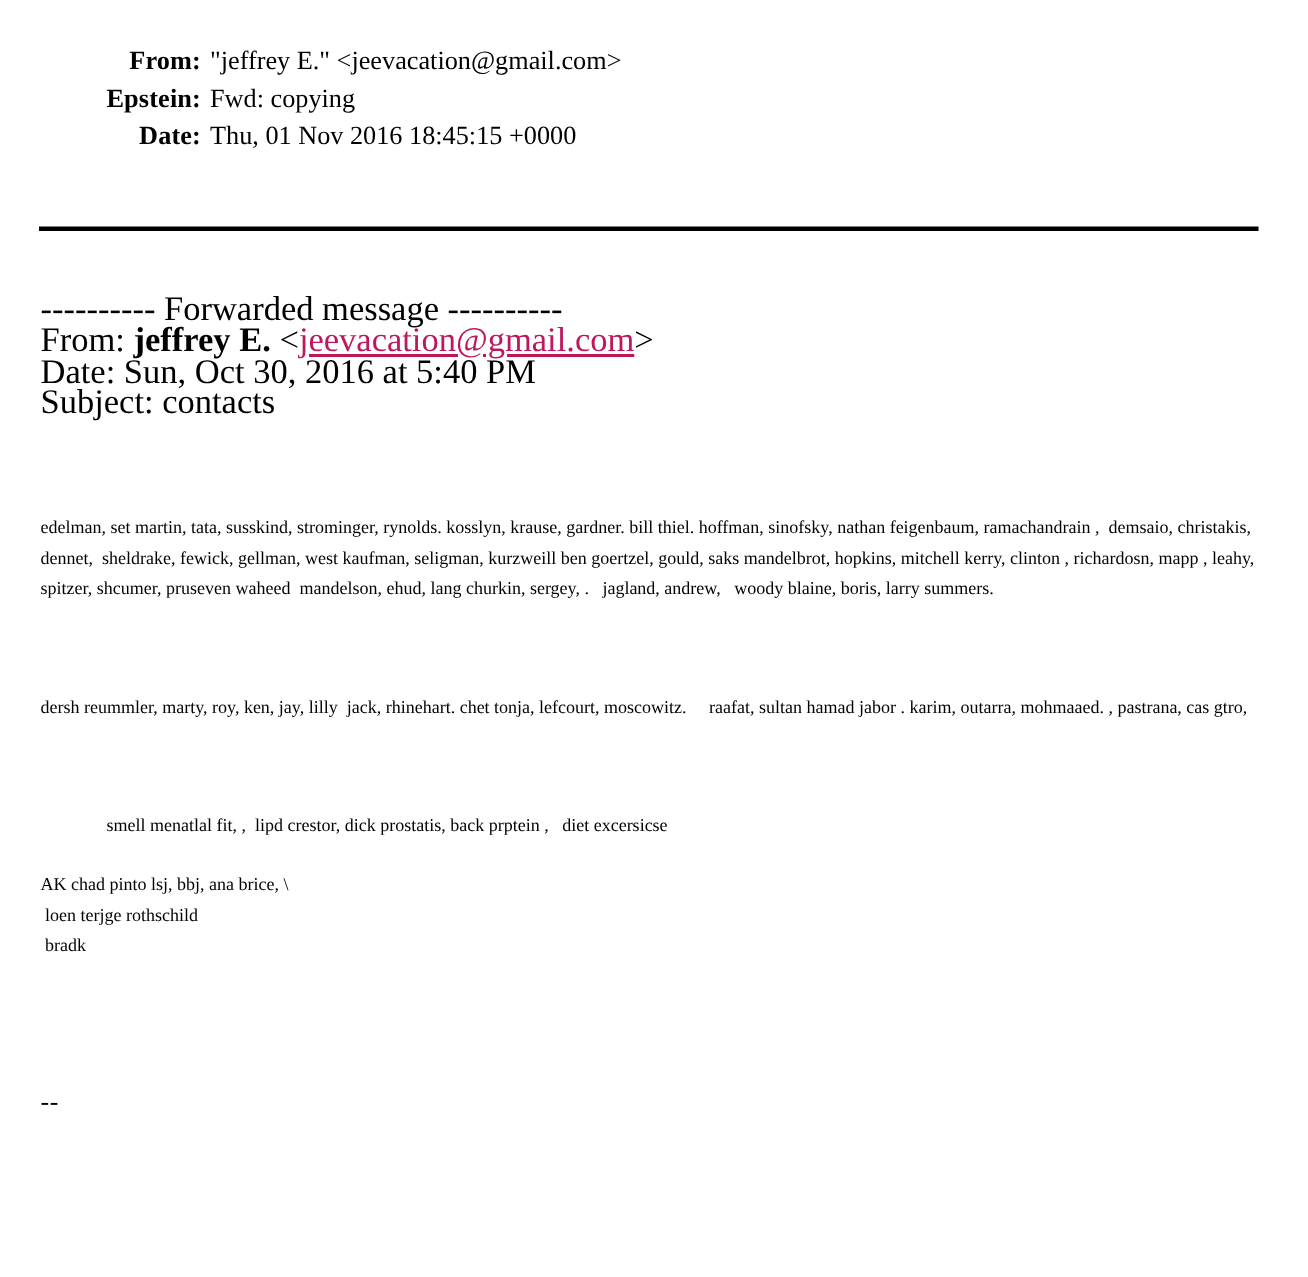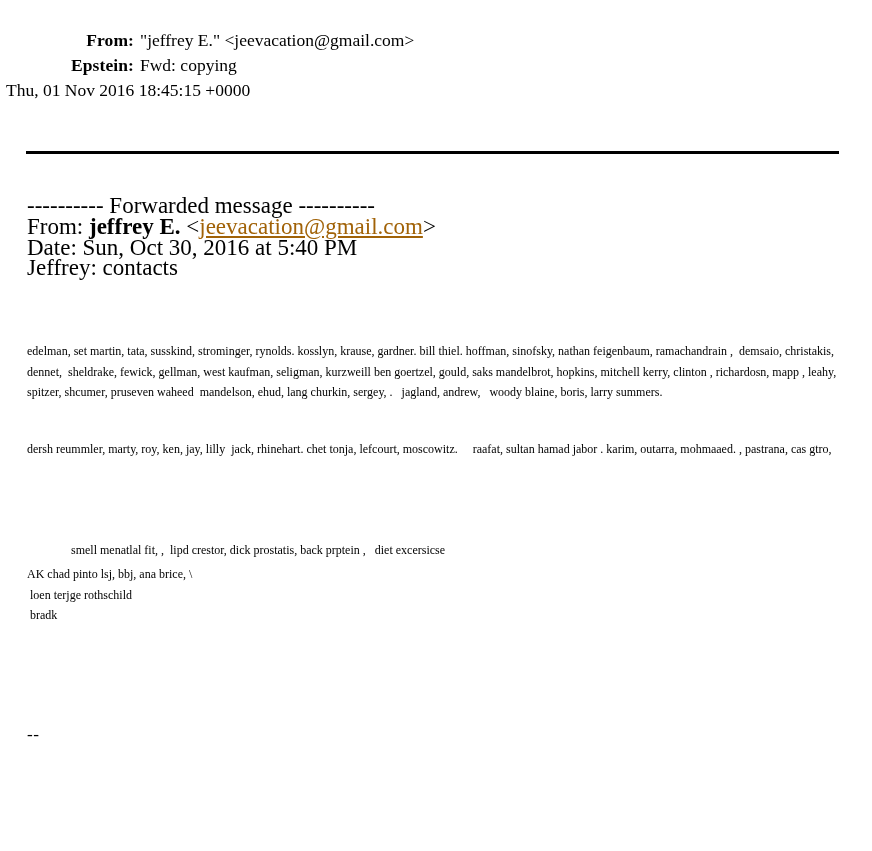--- a/index.html
+++ b/index.html
@@ -65,35 +65,35 @@
     position: absolute;
     top: 196px;
     left: 27px;
     font-size: 23px;
     line-height: 20.8px;
     white-space: nowrap;
   }
   .fwd-line { display: block; }
   .bold { font-weight: bold; text-align: center; }
   a.mail-link {
-    color: #a16207;
+    color: #be185d;
   }
 
   
   .body-block {
     position: absolute;
     left: 27px;
     font-size: 12px;
     line-height: 20.6px;
     white-space: pre-wrap;
   }
   #names-para { top: 341px; width: 828px; }
-  #dersh-para { top: 439px; width: 828px; }
+  #dersh-para { top: 461px; width: 828px; }
   #smell-para { top: 540px; width: 828px; margin-left: 44px; }
-  #ak-para    { top: 564px; width: 828px; }
+  #ak-para    { top: 579px; width: 828px; }
 
   
   .sig-block {
     position: absolute;
     left: 27px;
     top: 683px;
     width: 600px;
     font-size: 17.2px;
     line-height: 20.8px;
     white-space: pre-wrap;
@@ -117,36 +117,37 @@
       <span class="hdr-value">"jeffrey E." &lt;jeevacation@gmail.com&gt;</span>
     </div>
 
 
     <div class="hdr-row">
       <span class="hdr-label">Epstein:</span>
       <span class="hdr-value">Fwd: copying</span>
     </div>
 
     <div class="hdr-row">
+      <span class="hdr-label">Date:</span>
       <span class="hdr-value">Thu, 01 Nov 2016 18:45:15 +0000</span>
     </div>
 
   </div>
 
   <div class="rule"></div>
 
   <div class="fwd-header">
 
     <span class="fwd-line">---------- Forwarded message ----------</span>
 
     <span class="fwd-line"><span>From: </span><span class="bold">jeffrey E.</span><span> &lt;</span><a class="mail-link" href="#">jeevacation@gmail.com</a><span>&gt;</span></span>
 
     <span class="fwd-line">Date: Sun, Oct 30, 2016 at 5:40 PM</span>
 
-    <span class="fwd-line">Jeffrey: contacts</span>
+    <span class="fwd-line">Subject: contacts</span>
 
 
   </div>
 
   <div class="body-block" id="names-para">edelman, set martin, tata, susskind, strominger, rynolds. kosslyn, krause, gardner. bill thiel. hoffman, sinofsky, nathan feigenbaum, ramachandrain ,  demsaio, christakis, dennet,  sheldrake, fewick, gellman, west kaufman, seligman, kurzweill ben goertzel, gould, saks mandelbrot, hopkins, mitchell kerry, clinton , richardosn, mapp , leahy, spitzer, shcumer, pruseven waheed  mandelson, ehud, lang churkin, sergey, .   jagland, andrew,   woody blaine, boris, larry summers.</div>
 
   <div class="body-block" id="dersh-para">dersh reummler, marty, roy, ken, jay, lilly  jack, rhinehart. chet tonja, lefcourt, moscowitz.     raafat, sultan hamad jabor . karim, outarra, mohmaaed. , pastrana, cas gtro,</div>
 
   <div class="body-block" id="smell-para">smell menatlal fit, ,  lipd crestor, dick prostatis, back prptein ,   diet excersicse</div>
 

